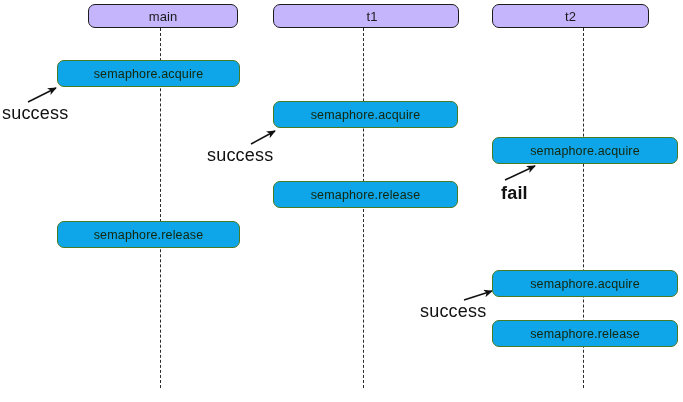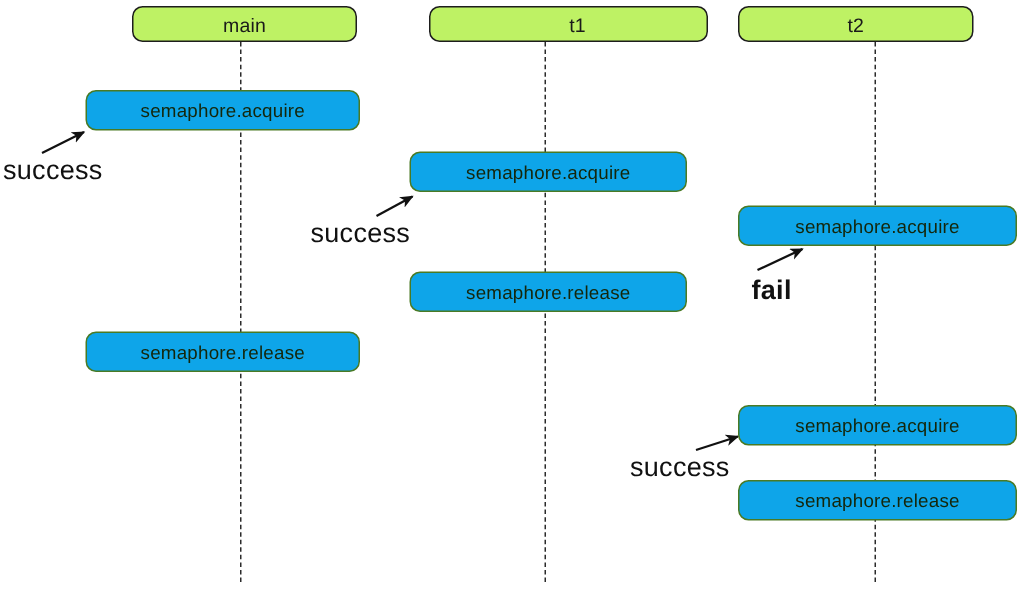--- a/index.html
+++ b/index.html
@@ -16,21 +16,21 @@
     overflow: hidden;
   }
   .lifeline-line {
     position: absolute;
     width: 0;
     border-left: 1.4px dashed #2b2b2b;
   }
   .lifeline-head {
     position: absolute;
     box-sizing: border-box;
-    background: #bef264;
+    background: #c4b5fd;
     border: 1.3px solid #1d1d1d;
     border-radius: 7px;
     display: flex;
     align-items: center;
     justify-content: center;
     font-size: 13px;
     color: #1a1a1a;
     letter-spacing: 0.1px;
   }
   .activation {
@@ -79,21 +79,21 @@
     <line x1="464" y1="300" x2="492" y2="291" stroke="#111111" stroke-width="1.5" marker-end="url(#ah)"></line>
   </svg>
 
   <div class="lifeline-line" style="left:160px; top:28px; height:360px;"></div>
   <div class="lifeline-line" style="left:363px; top:28px; height:360px;"></div>
   <div class="lifeline-line" style="left:583px; top:28px; height:360px;"></div>
 
   <div class="lifeline-head" style="left:88px; top:4px; width:150px; height:24px;">
     <span>main</span>
   </div>
-  <div class="lifeline-head" style="left:286px; top:4px; width:186px; height:24px;padding-left:12px;">
+  <div class="lifeline-head" style="left:273px; top:4px; width:186px; height:24px;padding-left:12px;">
     <span>t1</span>
   </div>
   <div class="lifeline-head" style="left:492px; top:4px; width:157px; height:24px;">
     <span>t2</span>
   </div>
 
   <div class="activation" style="left:57px; top:60px; width:183px; height:27px;">
     <span>semaphore.acquire</span>
   </div>
   <div class="activation" style="left:57px; top:221px; width:183px; height:27px;">

